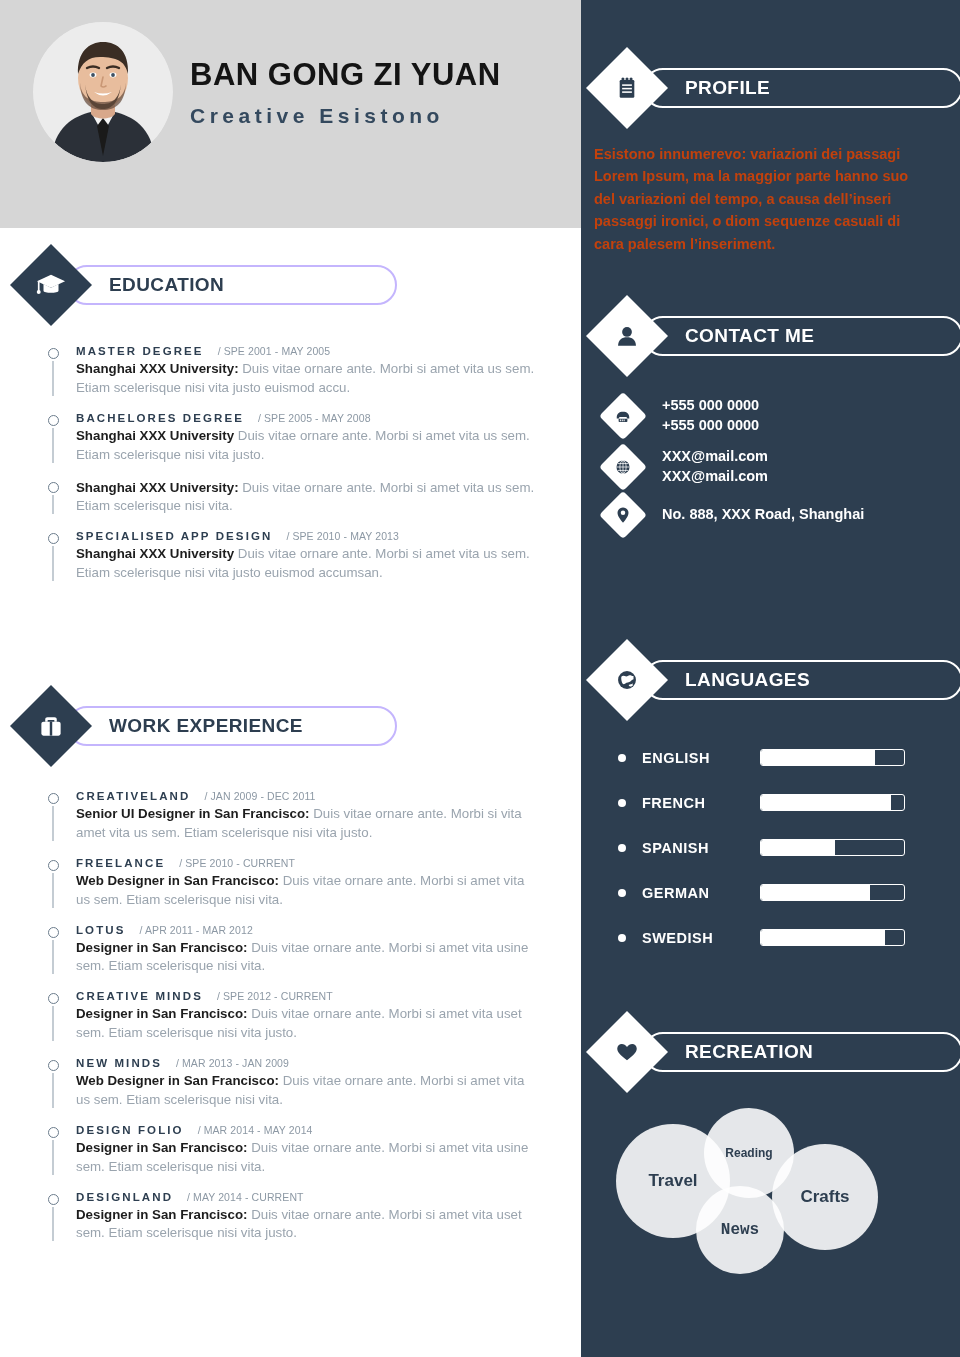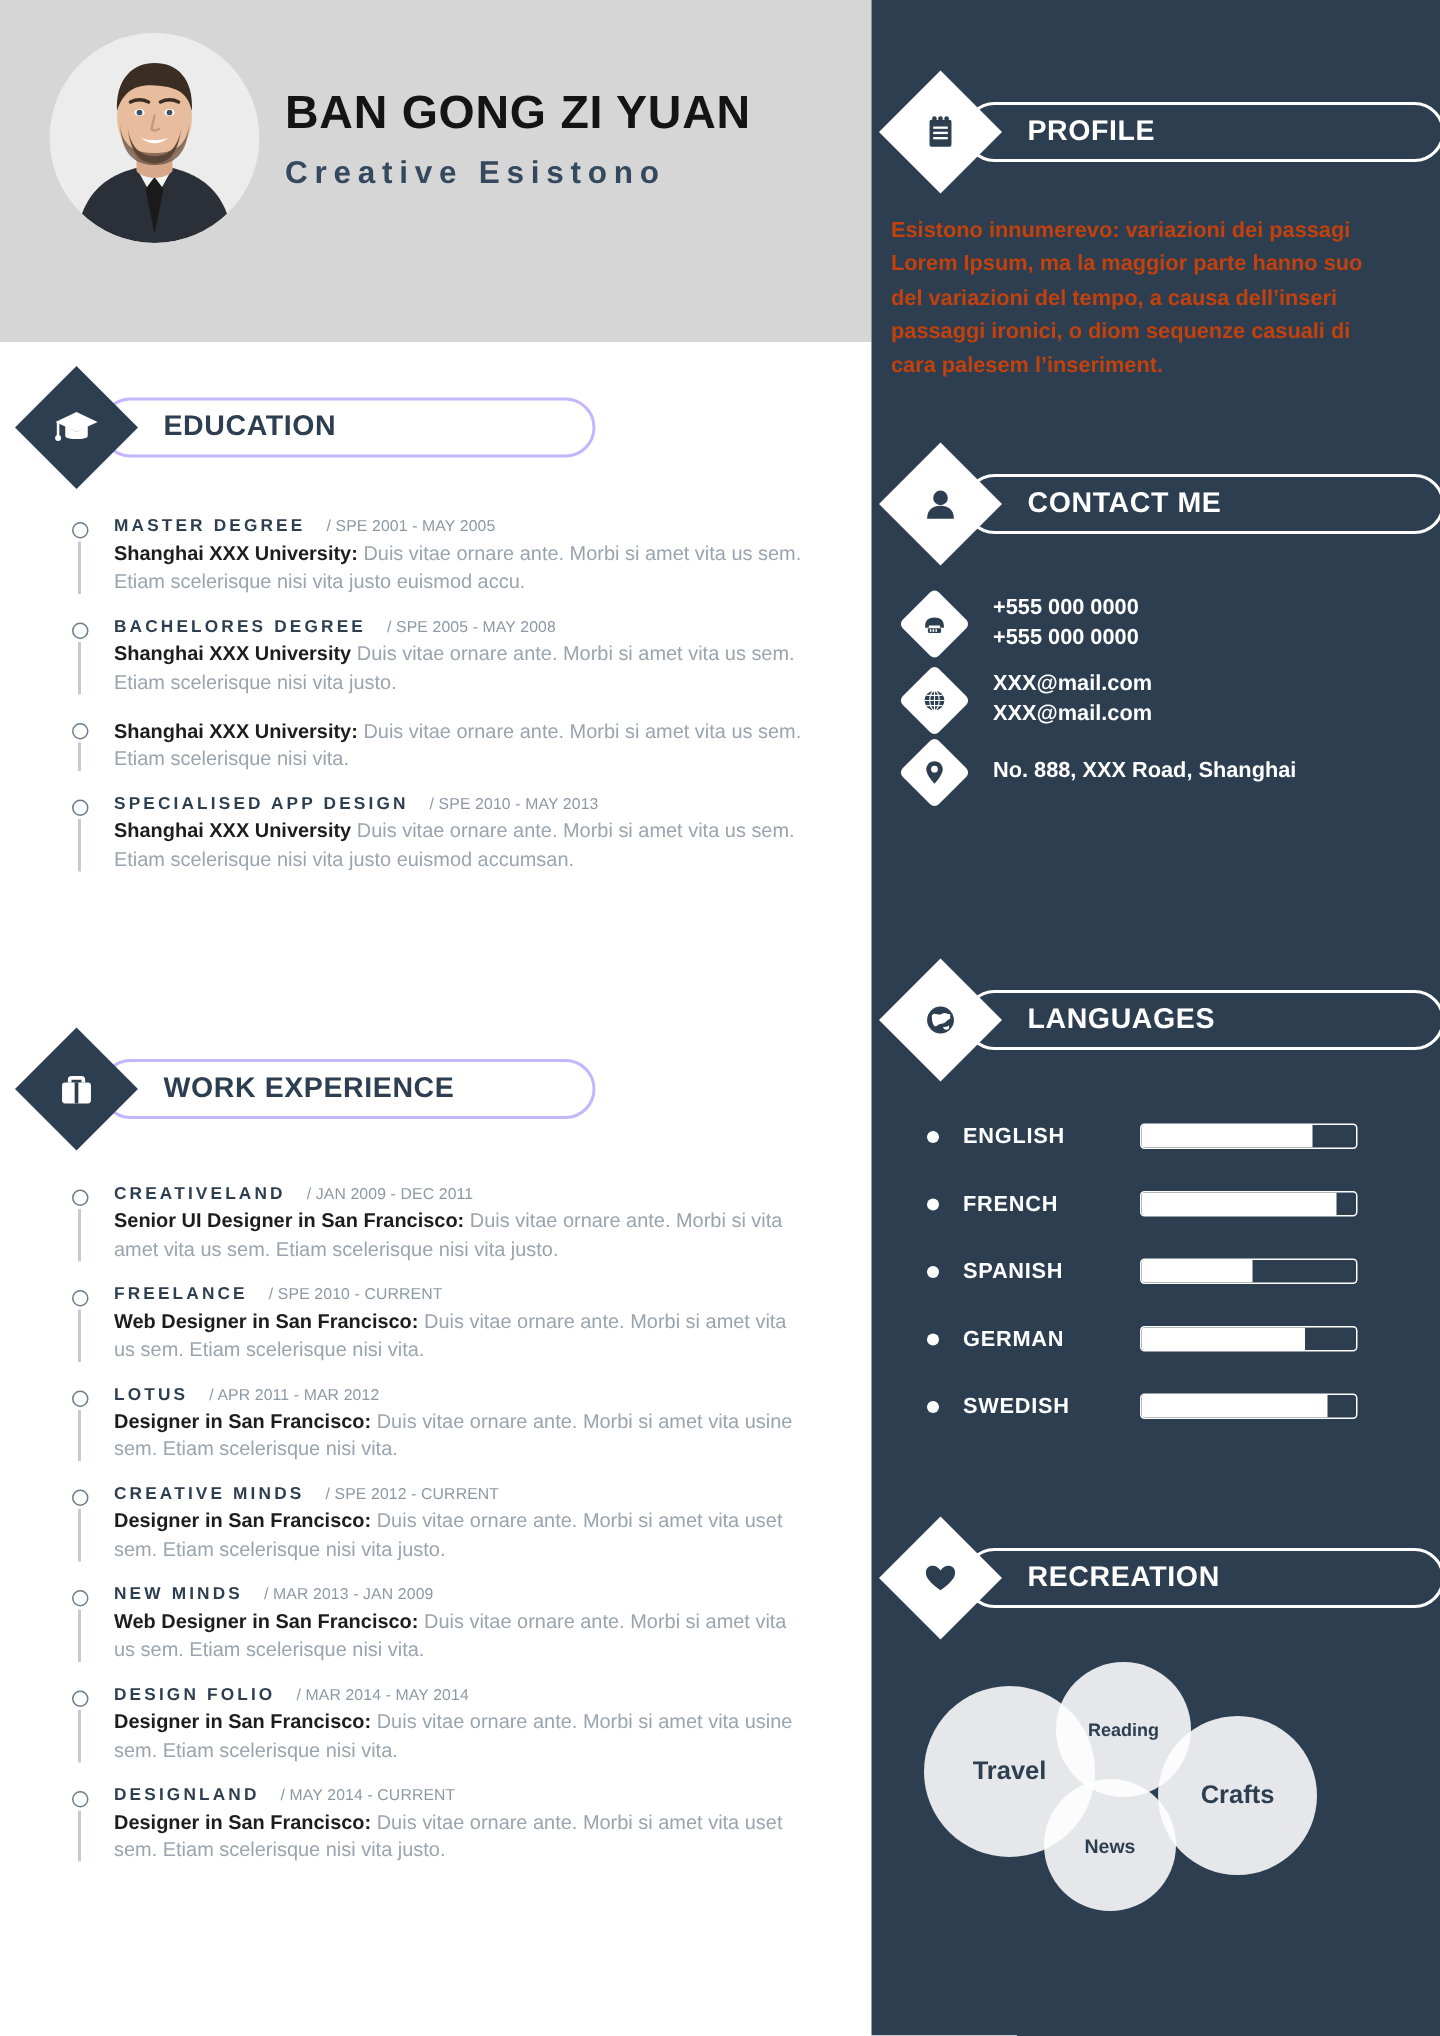--- a/index.html
+++ b/index.html
@@ -446,20 +446,20 @@
     </div>
   </div>
   <div class="venn" id="venn">
       <div class="venn-circle" style="left: 8px; top: 16px; width: 114px; height: 114px;">
         <span class="venn-label" style="font-size: 17px;">Travel</span>
       </div>
       <div class="venn-circle" style="left: 96px; top: 0px; width: 90px; height: 90px;">
         <span class="venn-label" style="font-size: 12px;">Reading</span>
       </div>
       <div class="venn-circle" style="left: 88px; top: 78px; width: 88px; height: 88px;">
-        <span class="venn-label" style="font-size: 13px;">News</span>
+        <span class="venn-label" style="font-size: 16px; font-family: Liberation Mono, monospace;">News</span>
       </div>
       <div class="venn-circle" style="left: 164px; top: 36px; width: 106px; height: 106px;">
         <span class="venn-label" style="font-size: 17px;">Crafts</span>
       </div>
     </div>
 
 </div>
 
 </body></html>

